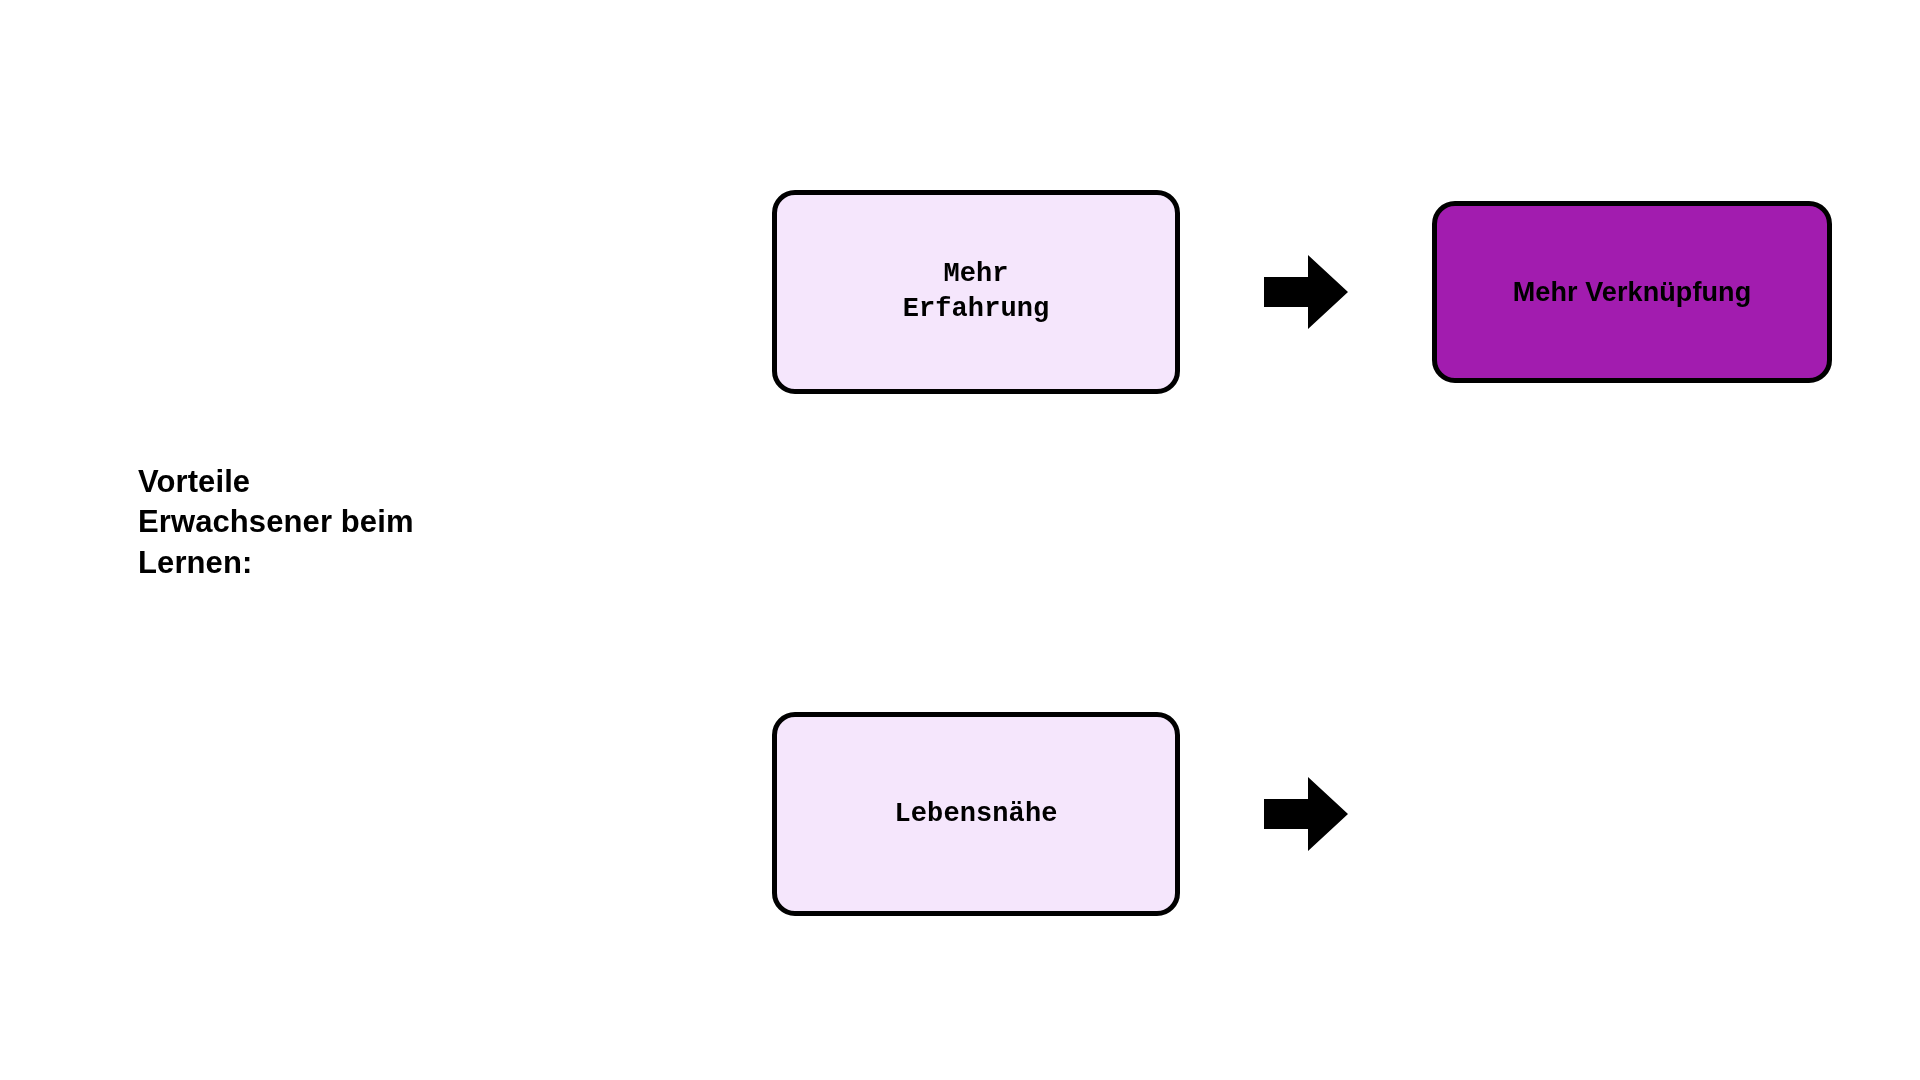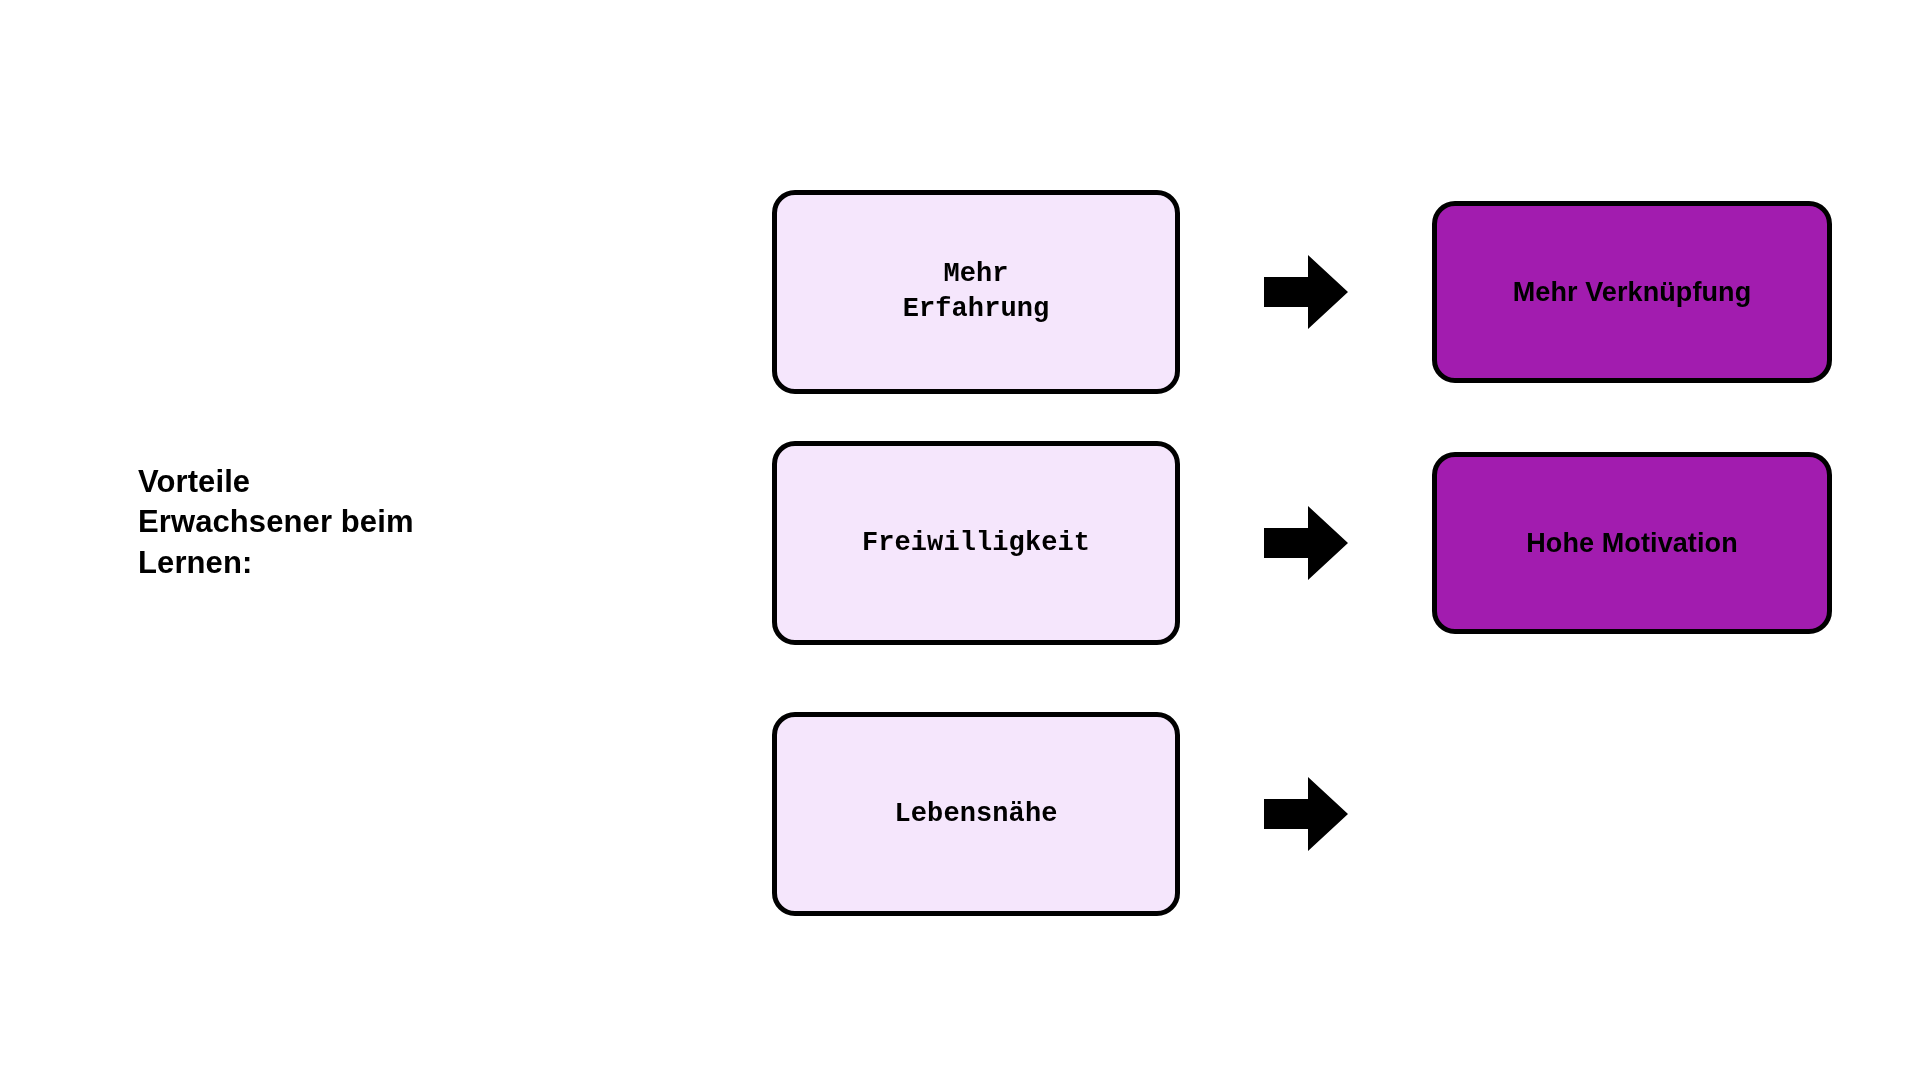--- a/index.html
+++ b/index.html
@@ -139,35 +139,20 @@
           <path d="M0 22 L44 22 L44 0 L84 37 L44 74 L44 52 L0 52 Z" fill="#000000"></path>
         </svg>
       </div>
       <div class="effect-cell">
         <div class="node node-effect">
           <span class="node-label">Mehr Verknüpfung</span>
         </div>
       </div>
     </div>
 
-    <div class="flow-row row-1">
-      <div class="node node-cause">
-        <span class="node-label">Freiwilligkeit</span>
-      </div>
-      <div class="arrow-cell">
-        <svg class="arrow-icon" viewBox="0 0 84 74" aria-hidden="true">
-          <path d="M0 22 L44 22 L44 0 L84 37 L44 74 L44 52 L0 52 Z" fill="#000000"></path>
-        </svg>
-      </div>
-      <div class="effect-cell">
-        <div class="node node-effect">
-          <span class="node-label">Hohe Motivation</span>
-        </div>
-      </div>
-    </div>
 
     <div class="flow-row row-2">
       <div class="node node-cause">
         <span class="node-label">Lebensnähe</span>
       </div>
       <div class="arrow-cell">
         <svg class="arrow-icon" viewBox="0 0 84 74" aria-hidden="true">
           <path d="M0 22 L44 22 L44 0 L84 37 L44 74 L44 52 L0 52 Z" fill="#000000"></path>
         </svg>
       </div>

